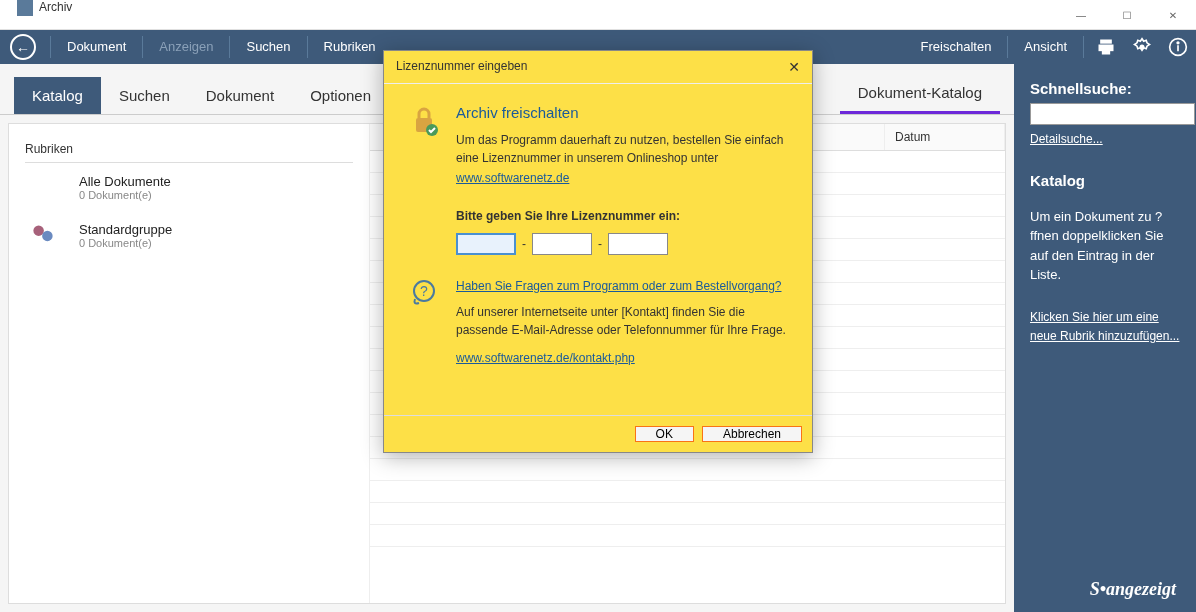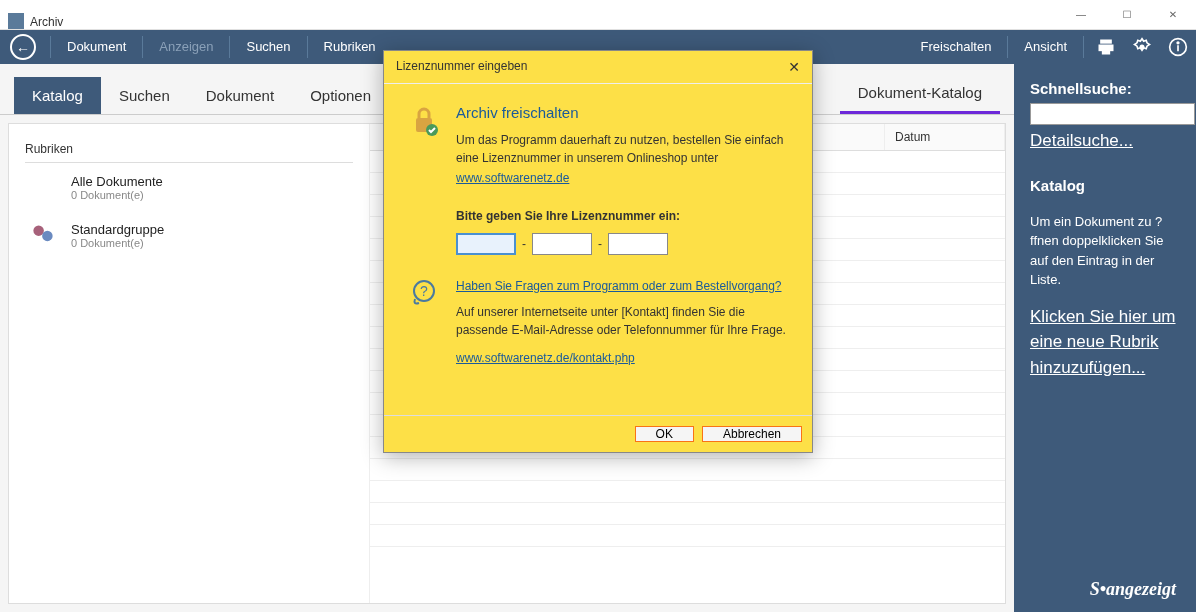--- a/index.html
+++ b/index.html
@@ -1,50 +1,50 @@
 <!DOCTYPE html>
 <html><head>
 <meta charset="utf-8">
 <style>
 *{box-sizing:border-box;margin:0;padding:0;font-family:"Segoe UI",Tahoma,sans-serif}
 body{width:1196px;height:612px;overflow:hidden;background:#fff;position:relative}
-.titlebar{height:30px;background:#fff;display:flex;align-items:flex-end;padding-left:8px;border-bottom:1px solid #e0e0e0}
+.titlebar{height:30px;background:#fff;display:flex;align-items:flex-start;padding-left:17px;border-bottom:1px solid #e0e0e0}
 .titlebar .app-icon{width:16px;height:16px;background:#5a7a9a;margin-right:6px}
 .titlebar .title{font-size:12px;color:#333}
 .titlebar .win-controls{margin-left:auto;display:flex}
 .titlebar .win-controls div{width:46px;height:30px;display:flex;align-items:center;justify-content:center;color:#666;font-size:10px}
 .toolbar{height:34px;background:#3e5a7a;display:flex;align-items:center;color:#fff;font-size:13px}
 .toolbar .back-btn{width:26px;height:26px;border:2px solid #fff;border-radius:50%;margin:0 10px;display:flex;align-items:center;justify-content:center;font-size:14px}
 .toolbar .sep{width:1px;height:22px;background:#5a7a9a;margin:0 4px}
 .toolbar .tb-item{padding:0 12px;line-height:34px}
 .toolbar .tb-item.dim{color:#8aa0b8}
 .toolbar .right{margin-left:auto;display:flex;align-items:center}
 .toolbar .icon{width:20px;height:20px;margin:0 8px}
 .body{display:flex;height:calc(100% - 64px)}
 .main{flex:1;display:flex;flex-direction:column;background:#f5f5f5}
 .tabs{display:flex;padding:10px 14px 0;gap:0;background:#f5f5f5;border-bottom:1px solid #ccc;align-items:flex-end}
 .tabs .tab{padding:10px 18px;font-size:15px;color:#333;cursor:pointer}
 .tabs .tab.active{background:#3e5a7a;color:#fff}
 .tabs .doc-katalog{margin-left:auto;padding:10px 18px;font-size:15px;color:#333;border-bottom:3px solid #6d28d9}
 .content{flex:1;display:flex;background:#fff;margin:8px;border:1px solid #ddd}
 .left-panel{width:360px;padding:12px 16px}
 .rubriken-hdr{font-size:12px;color:#333;padding:6px 0;border-bottom:1px solid #ddd}
-.rubrik-item{display:flex;align-items:center;padding:10px 4px;gap:14px}
+.rubrik-item{display:flex;align-items:center;padding:10px 4px;gap:22px}
 .rubrik-icon{width:28px;height:28px;flex-shrink:0}
 .rubrik-item .name{font-size:13px;color:#222}
 .rubrik-item .count{font-size:11px;color:#888}
 .doc-list{flex:1;border-left:1px solid #eee}
 .doc-header{display:flex;background:#fafafa;border-bottom:1px solid #ddd;font-size:12px;color:#333}
 .doc-header .col{padding:6px 10px;border-right:1px solid #eee}
 .doc-rows .row{height:22px;border-bottom:1px solid #eee}
 .right-panel{width:182px;background:#3e5a7a;color:#fff;padding:16px;font-size:13px}
 .right-panel h3{font-size:15px;margin-bottom:6px}
 .right-panel .search-row{display:flex;gap:4px;margin-bottom:6px}
 .right-panel input{flex:1;height:22px;border:1px solid #999;padding:0 4px;font-size:12px}
-.right-panel a{color:#fff;text-decoration:underline;font-size:17px}
+.right-panel a{color:#fff;text-decoration:underline;font-size:12px}
 .right-panel .sec{margin-top:24px;line-height:1.5}
 .right-panel .brand{position:absolute;bottom:12px;right:20px;font-family:Georgia,serif;font-size:18px;font-weight:bold;font-style:italic}
 
 
 .modal{position:absolute;left:383px;top:50px;width:430px;background:#fde047;border:1px solid #888;box-shadow:0 4px 20px rgba(0,0,0,0.3);z-index:10}
 .modal-title{padding:8px 12px;font-size:12px;color:#333;border-bottom:1px solid #eee;display:flex}
 .modal-title .close{margin-left:auto;font-size:14px;cursor:pointer}
 .modal-body{padding:20px 24px;font-size:12px;color:#333}
 .modal-sec{display:flex;gap:16px;margin-bottom:24px}
 .modal-sec .icn{width:32px;flex-shrink:0;display:flex;align-items:flex-start;justify-content:center}
@@ -174,21 +174,21 @@
     <h3>Schnellsuche:</h3>
     <div class="search-row">
       <input type="text" style="">
 
     </div>
     <a href="#">Detailsuche...</a>
 
     <div class="sec">
       <h3>Katalog</h3>
       <p style="margin-top:14px">Um ein Dokument zu ?ffnen doppelklicken Sie auf den Eintrag in der Liste.</p>
-      <p style="margin-top:14px"><a href="#">Klicken Sie hier um eine neue Rubrik hinzuzufügen...</a></p>
+      <p style="margin-top:22px"><a href="#">Klicken Sie hier um eine neue Rubrik hinzuzufügen...</a></p>
     </div>
     <div class="brand">S•angezeigt</div>
   </div>
 </div>
 
 <div class="watermark-shield"></div>
 <div class="watermark">安下载<span class="sub">anxz.com</span></div>
 
 <div class="modal">
   <div class="modal-title">

